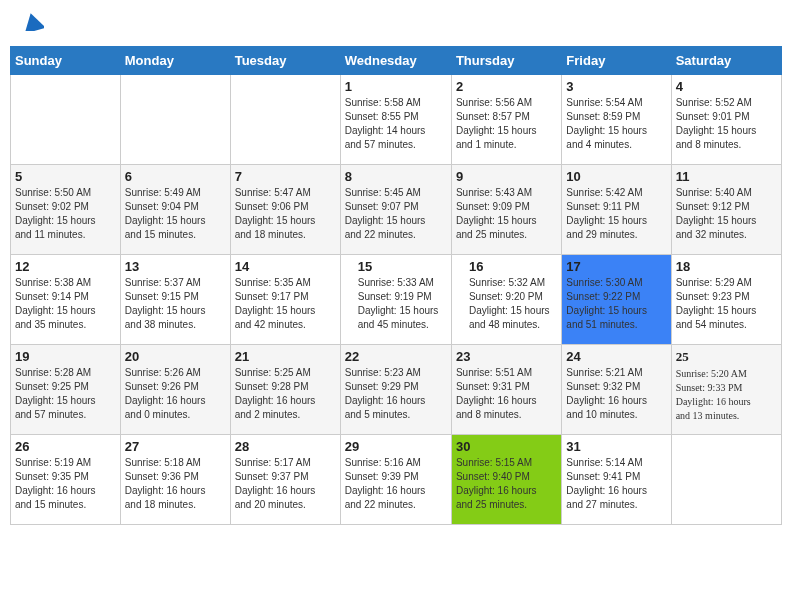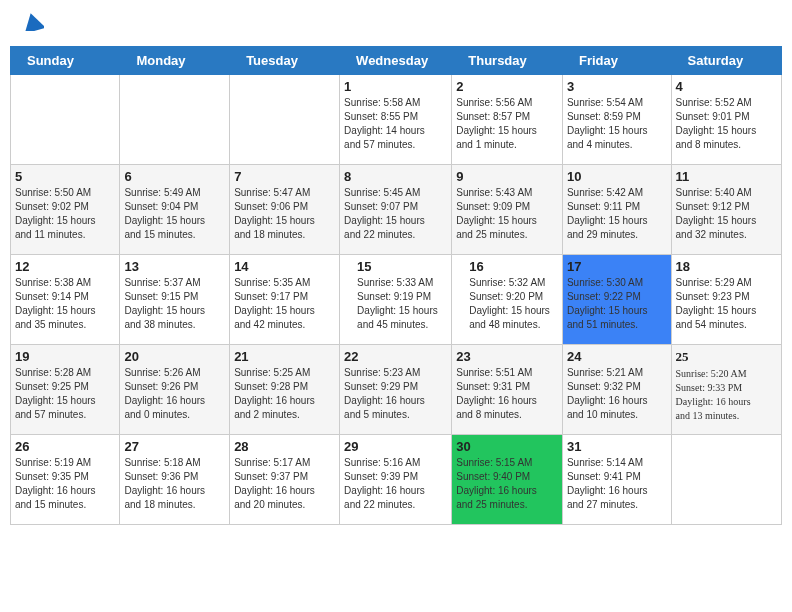--- a/index.html
+++ b/index.html
@@ -34,21 +34,21 @@
       color: #555;
     }
     .calendar {
       width: 100%;
       border-collapse: collapse;
       font-size: 11px;
     }
     .calendar th {
       background-color: #2979c2;
       color: #fff;
-      padding: 6px 16px;
+      padding: 6px 4px;
       text-align: left;
       font-size: 13px;
       font-weight: bold;
       border: 1px solid #2979c2;
     }
     .calendar td {
       border: 1px solid #ccc;
       vertical-align: top;
       padding: 4px;
       width: 113px;
@@ -321,21 +321,21 @@
 Daylight: 16 hours
 and 20 minutes.</div>
         </td>
         <td style="background-color: rgb(255, 255, 255);">
           <div class="day-number">29</div>
           <div class="day-info" style="white-space: pre-line;">Sunrise: 5:16 AM
 Sunset: 9:39 PM
 Daylight: 16 hours
 and 22 minutes.</div>
         </td>
-        <td style="background-color: #22c55e;">
+        <td style="background-color: #84cc16;">
           <div class="day-number">30</div>
           <div class="day-info" style="white-space: pre-line;">Sunrise: 5:15 AM
 Sunset: 9:40 PM
 Daylight: 16 hours
 and 25 minutes.</div>
         </td>
         <td style="background-color: rgb(255, 255, 255);">
           <div class="day-number">31</div>
           <div class="day-info" style="white-space: pre-line;">Sunrise: 5:14 AM
 Sunset: 9:41 PM

